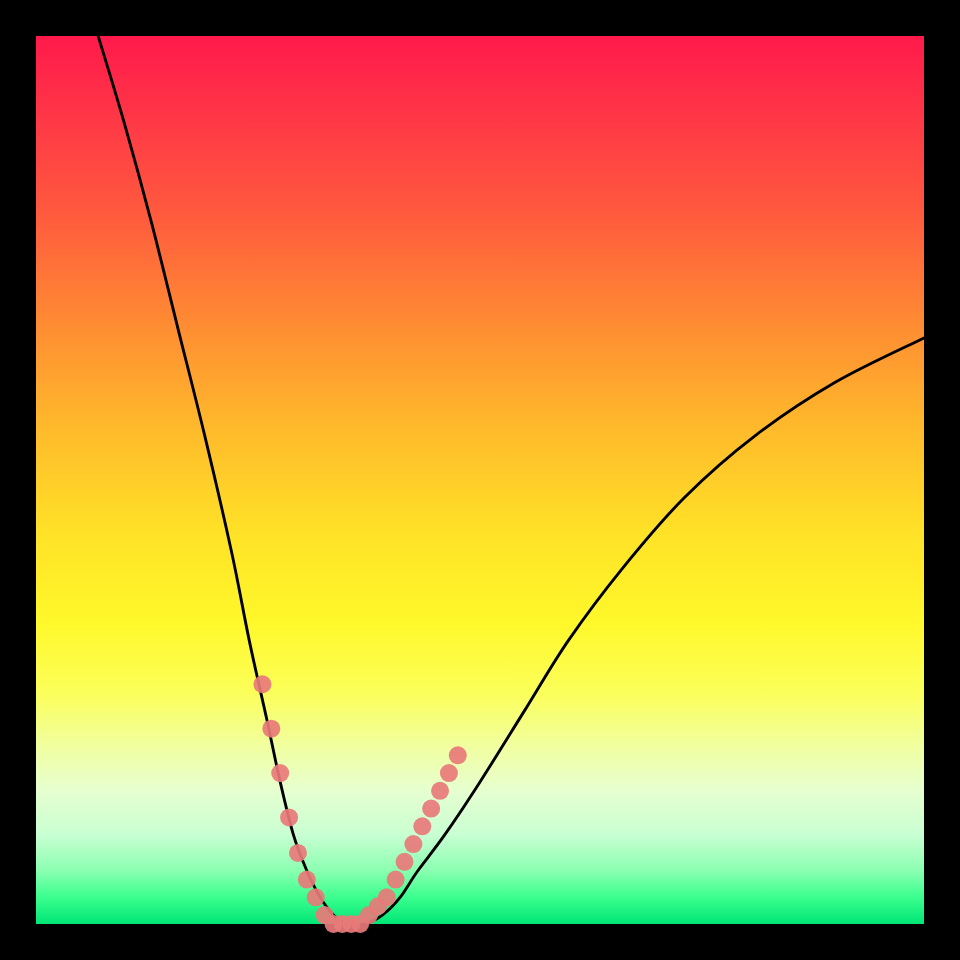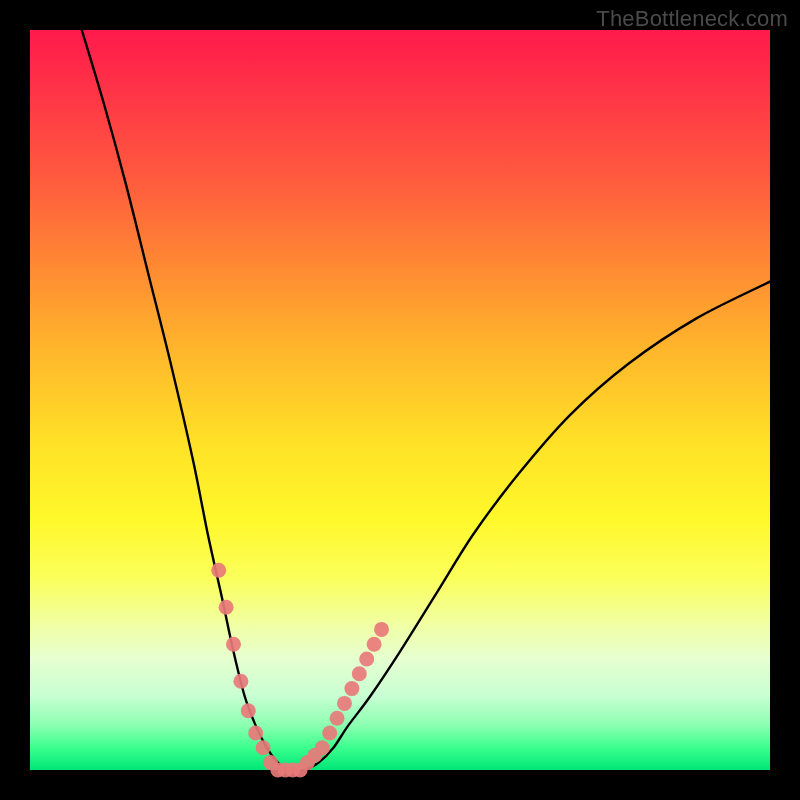--- a/index.html
+++ b/index.html
@@ -91,15 +91,14 @@
           <circle cx="314.5" cy="673.4" r="7.5" fill="#e87a7a" fill-opacity="0.92"></circle>
           <circle cx="321.9" cy="658.6" r="7.5" fill="#e87a7a" fill-opacity="0.92"></circle>
           <circle cx="329.3" cy="643.8" r="7.5" fill="#e87a7a" fill-opacity="0.92"></circle>
           <circle cx="336.7" cy="629.0" r="7.5" fill="#e87a7a" fill-opacity="0.92"></circle>
           <circle cx="344.1" cy="614.2" r="7.5" fill="#e87a7a" fill-opacity="0.92"></circle>
           <circle cx="351.5" cy="599.4" r="7.5" fill="#e87a7a" fill-opacity="0.92"></circle>
         </g>
     </svg>
   </div>
 
-  <div class="watermark">TheBottleneck.com</div>
 
 </div>
 
 </body></html>

